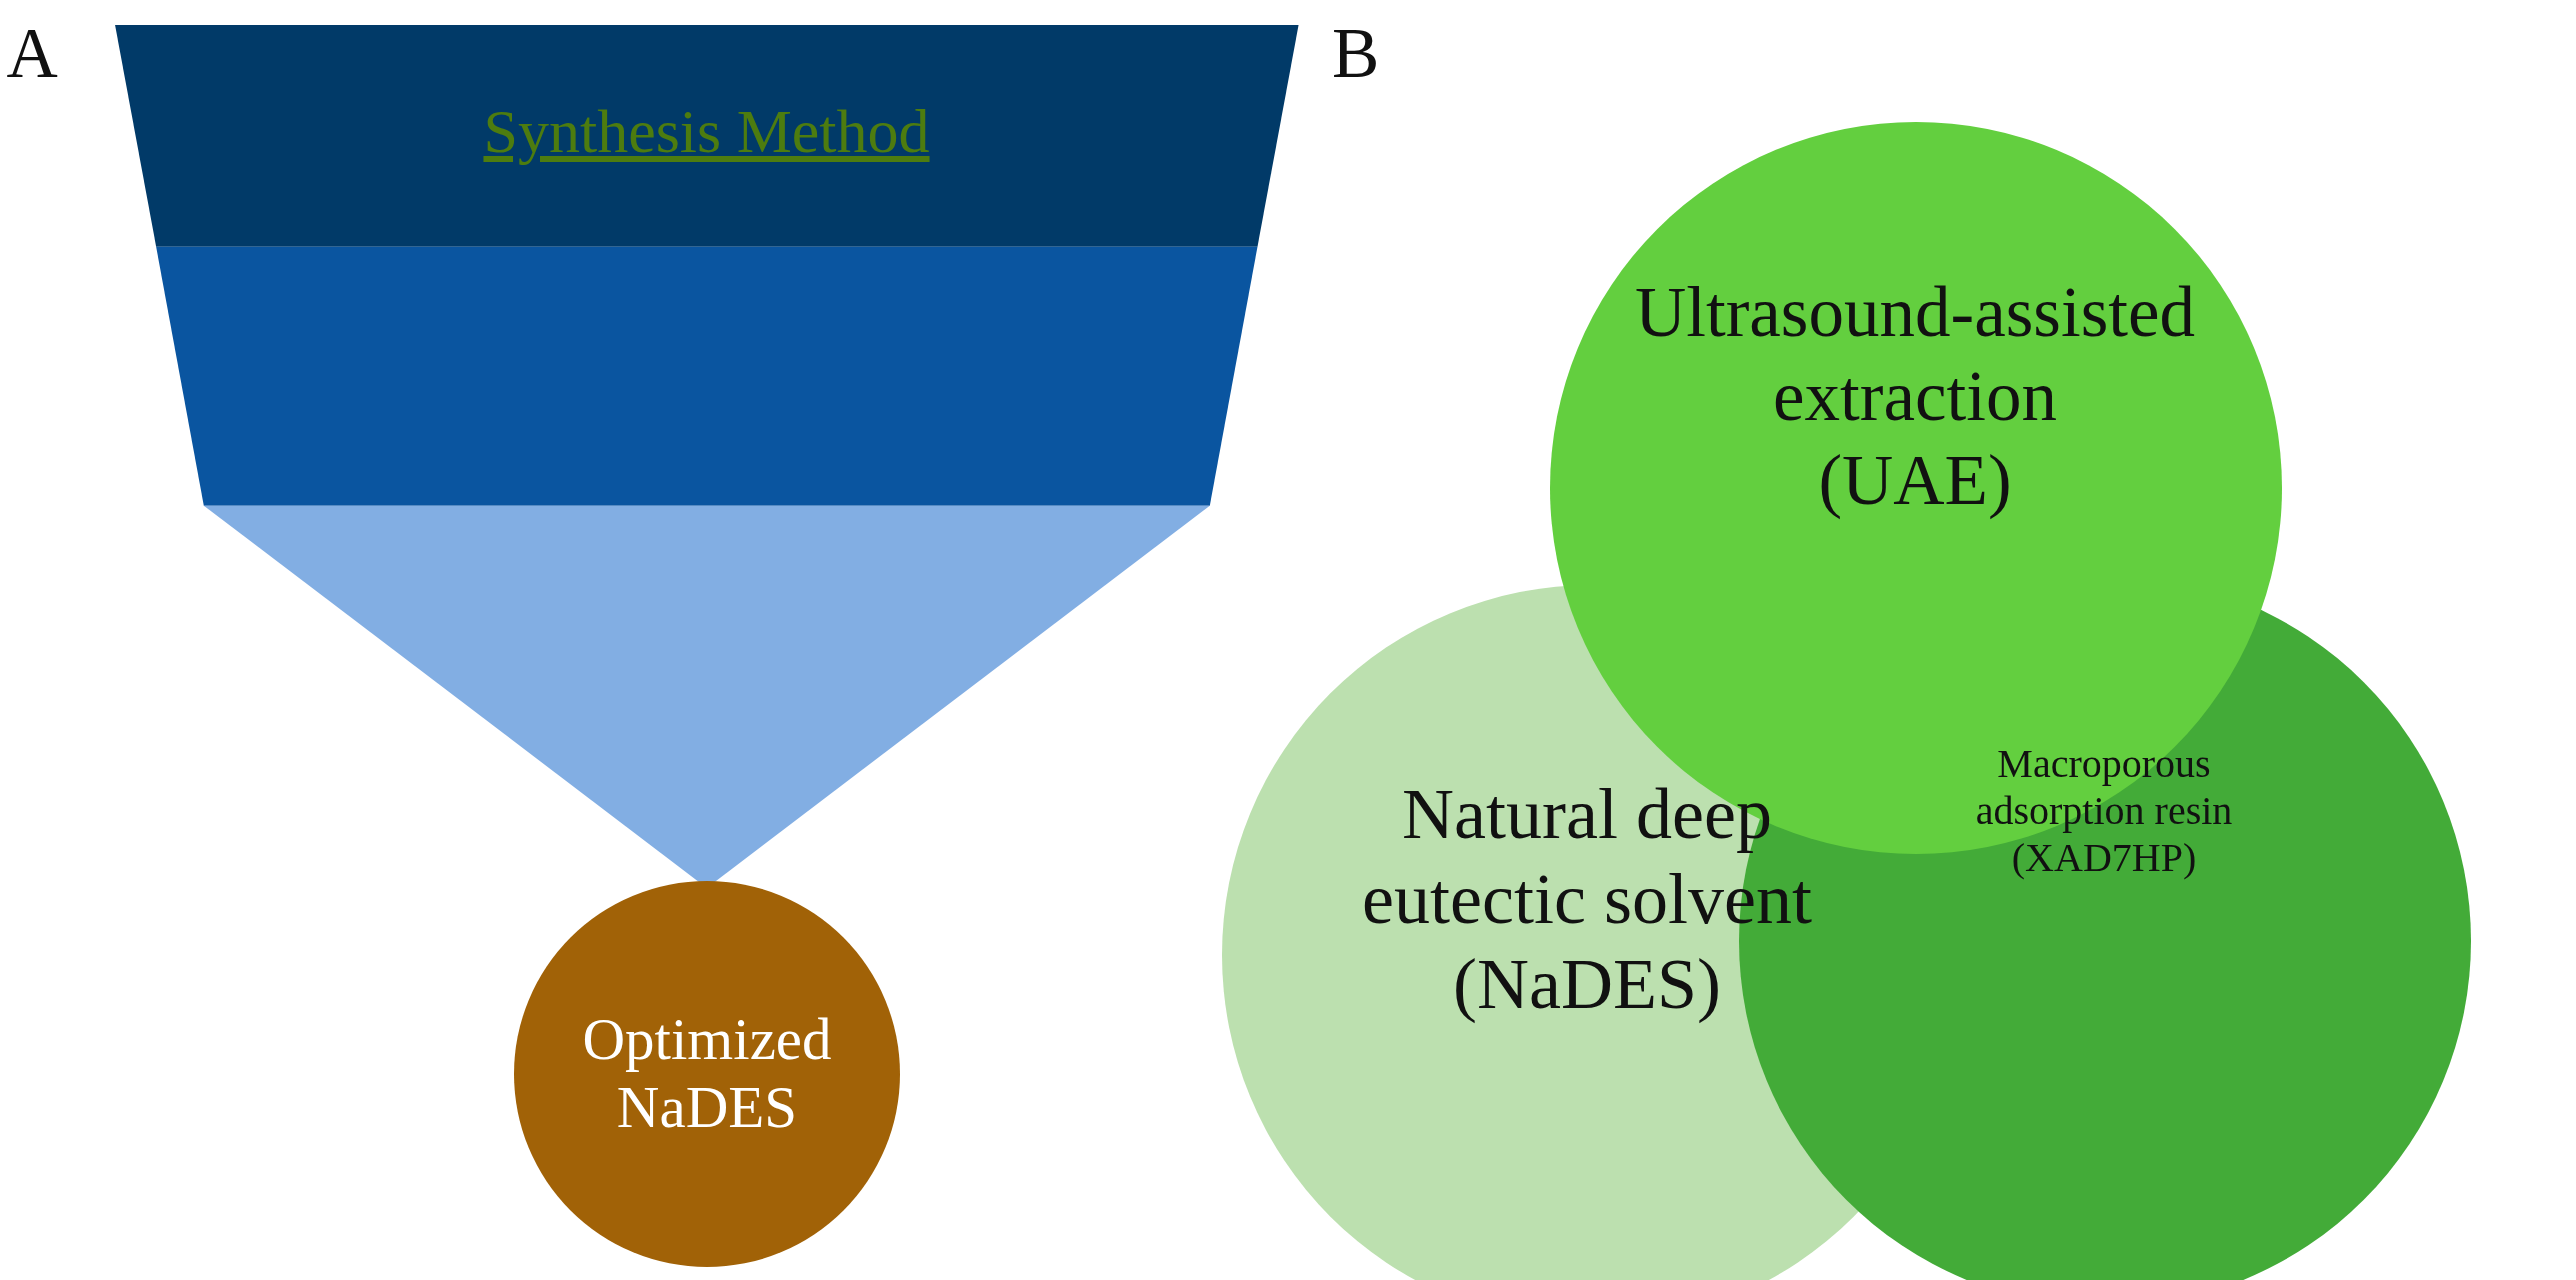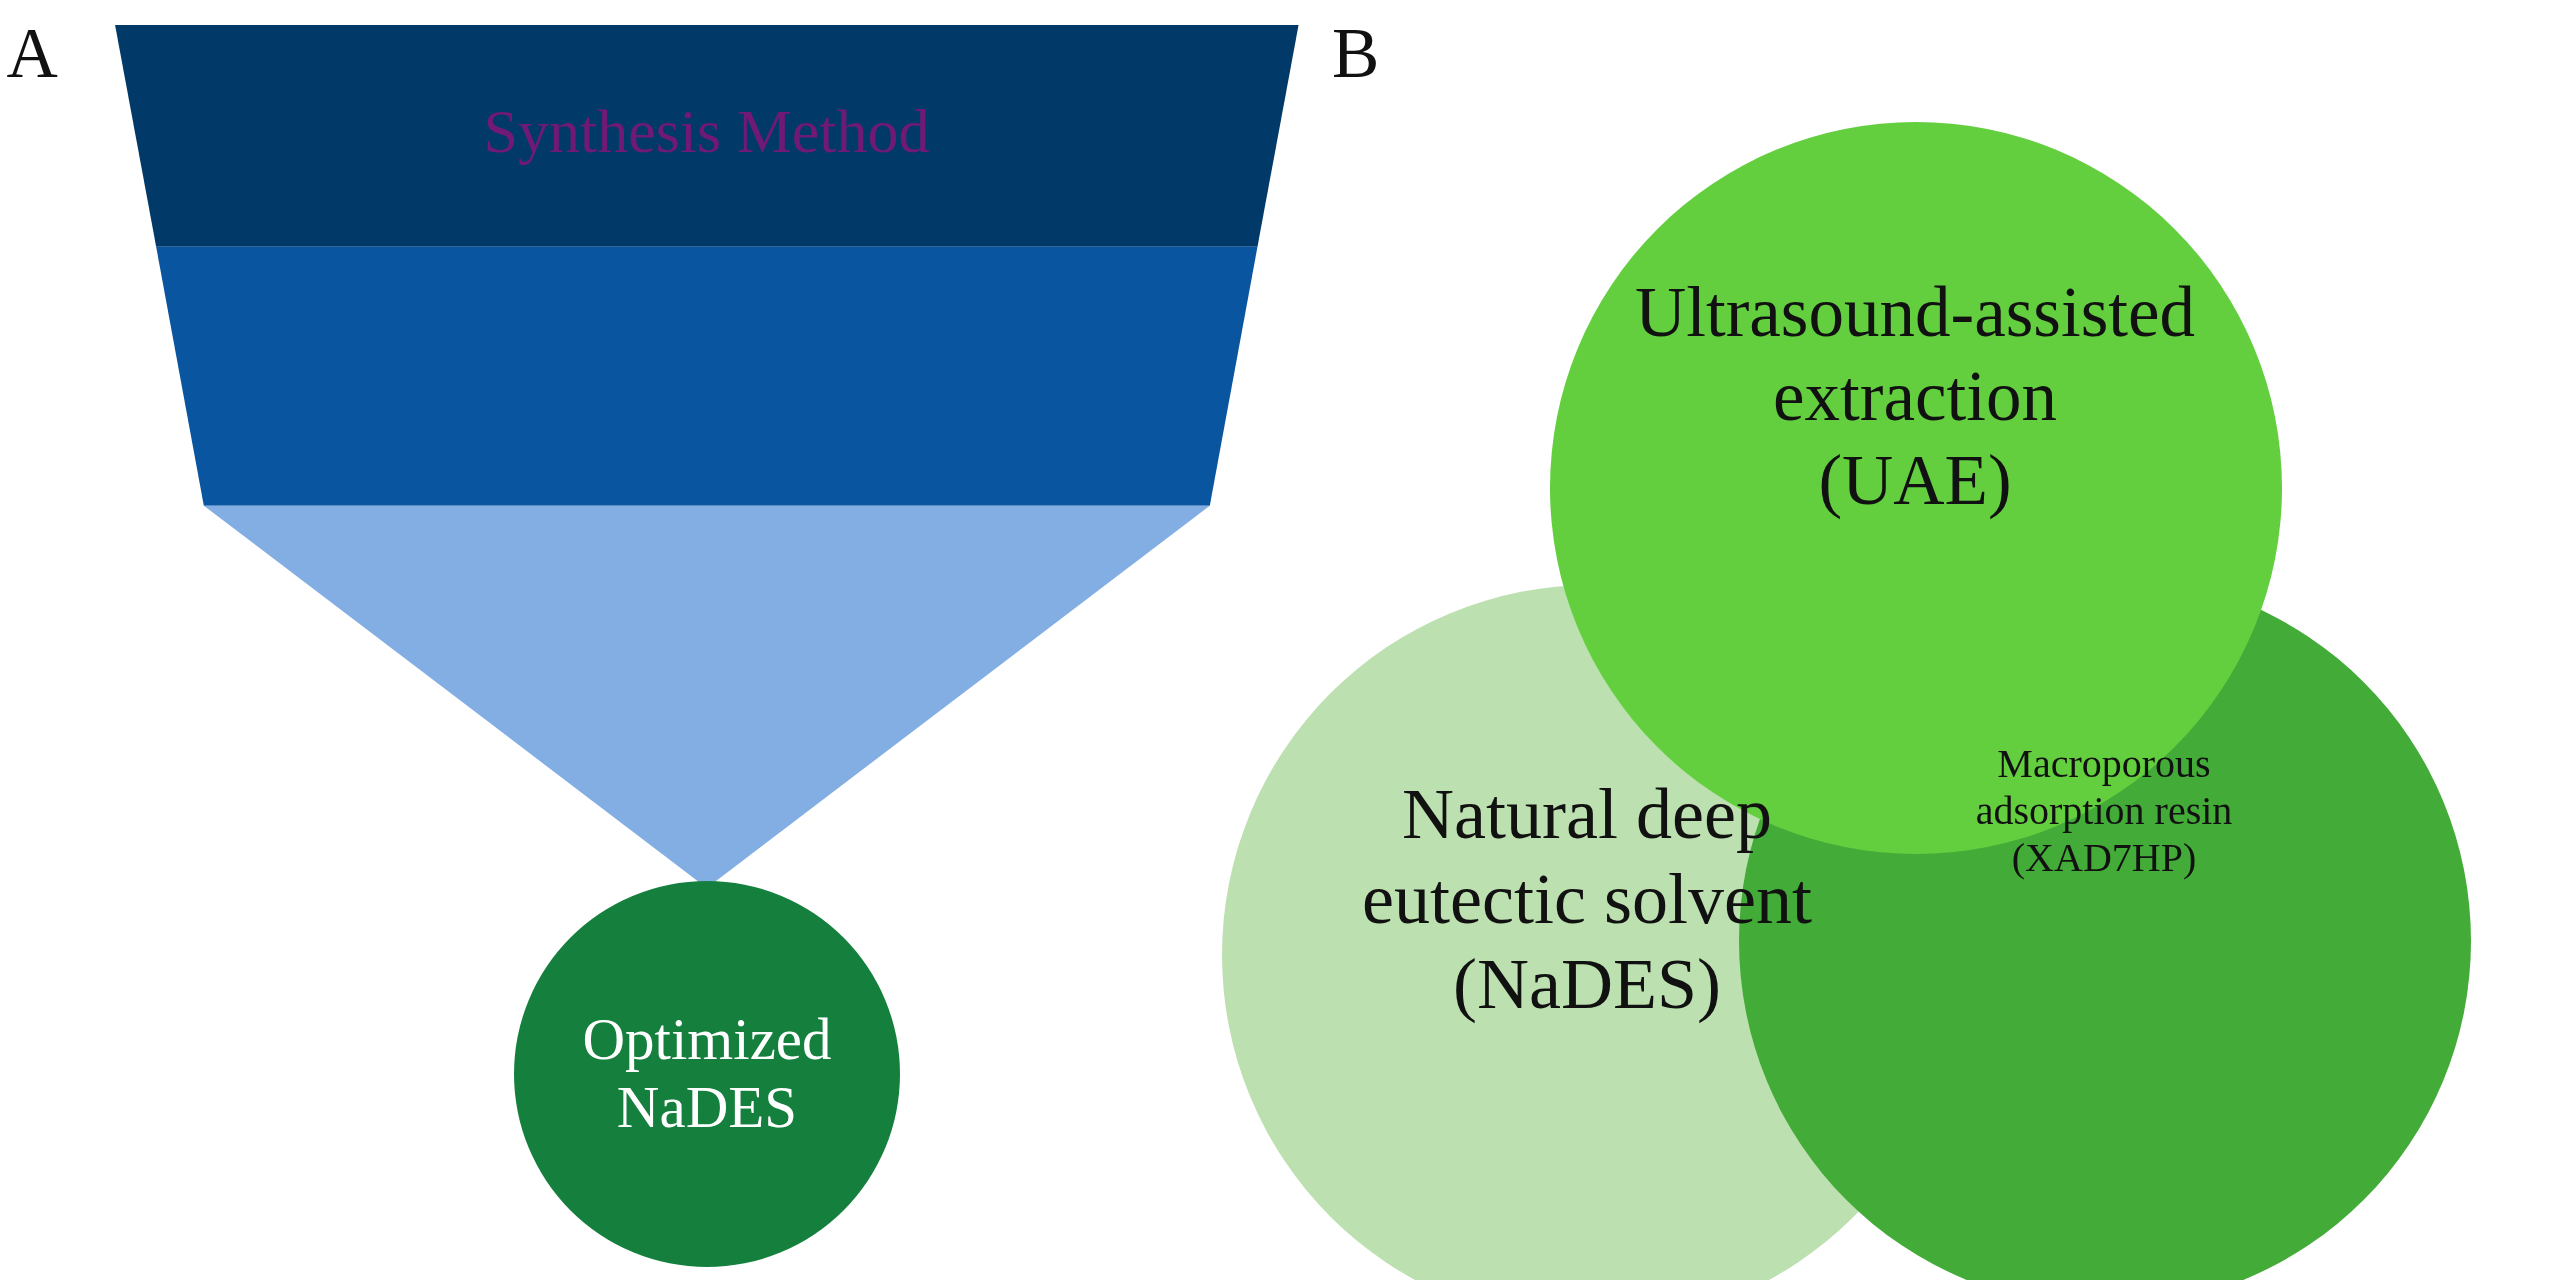--- a/index.html
+++ b/index.html
@@ -142,25 +142,25 @@
 
     <svg id="funnel-svg" viewBox="0 0 1600 1558" aria-hidden="true">
 
       <polygon points="140,30 1580,30 1530,300 190,300" fill="#013a68"></polygon>
 
       <polygon points="190,300 1530,300 1472,615 248,615" fill="#0a55a0"></polygon>
 
       <polygon points="248,615 1472,615 860,1080" fill="#82aee3"></polygon>
     </svg>
 
-    <div class="funnel-label" id="funnel-label-0" style="color: #701a75;">Synthesis Method</div>
+    <div class="funnel-label" id="funnel-label-0" style="color: #4d7c0f; text-decoration: underline;">Synthesis Method</div>
 
 
 
-    <div id="outcome-circle" style="background: #15803d;">
+    <div id="outcome-circle" style="background: #a16207;">
       <span id="outcome-label" style="color: rgb(255, 255, 255);">Optimized
 NaDES</span>
     </div>
 
   </div>
 
   <div id="panel-b">
 
     <span class="panel-letter" id="panel-b-letter" style="left:140px;">B</span>
 

